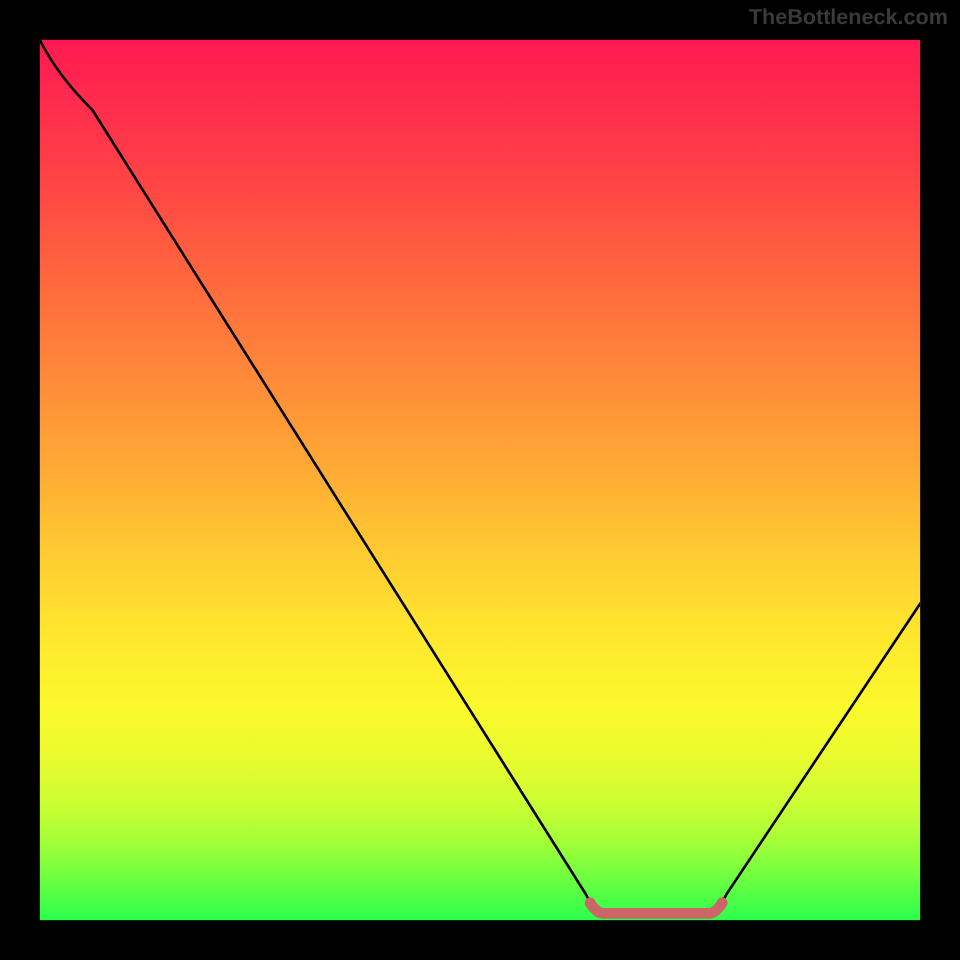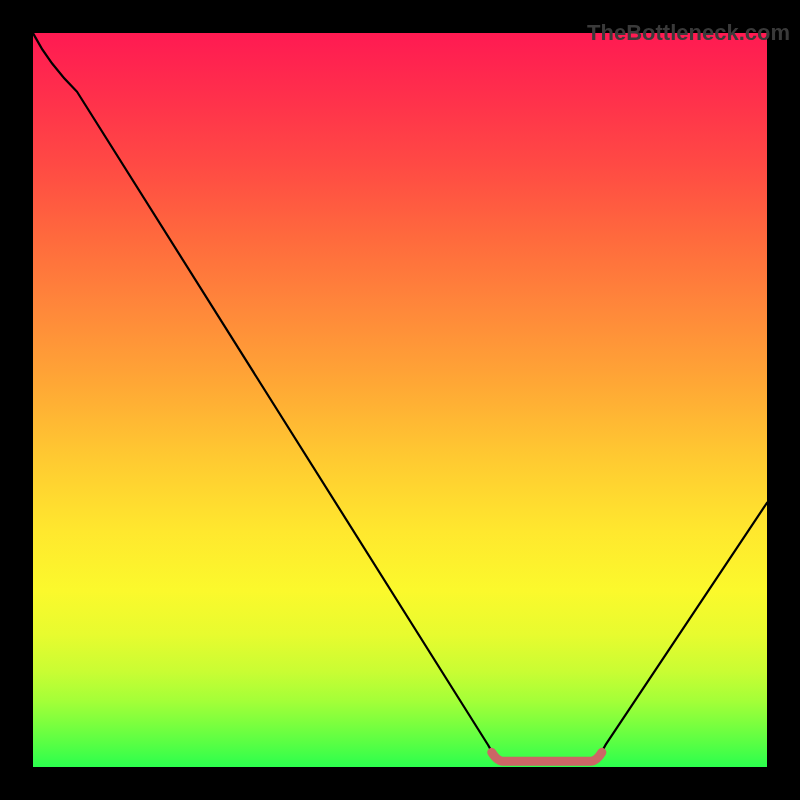--- a/index.html
+++ b/index.html
@@ -6,23 +6,23 @@
   body {
     width: 800px;
     height: 800px;
     background: #000;
     position: relative;
     font-family: Arial, sans-serif;
     overflow: hidden;
   }
   .watermark {
     position: absolute;
-    top: 20px;
+    top: 4px;
     right: 10px;
-    font-size: 22px;
+    font-size: 18px;
     font-weight: 600;
     color: #3a3a3a;
     z-index: 10;
   }
   .plot-area {
     position: absolute;
     left: 33px;
     top: 33px;
     width: 734px;
     height: 734px;

